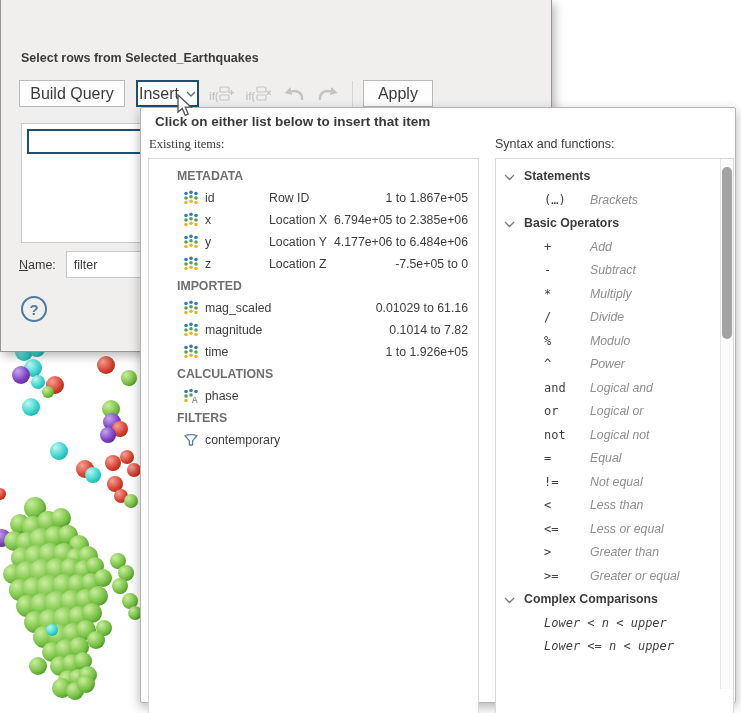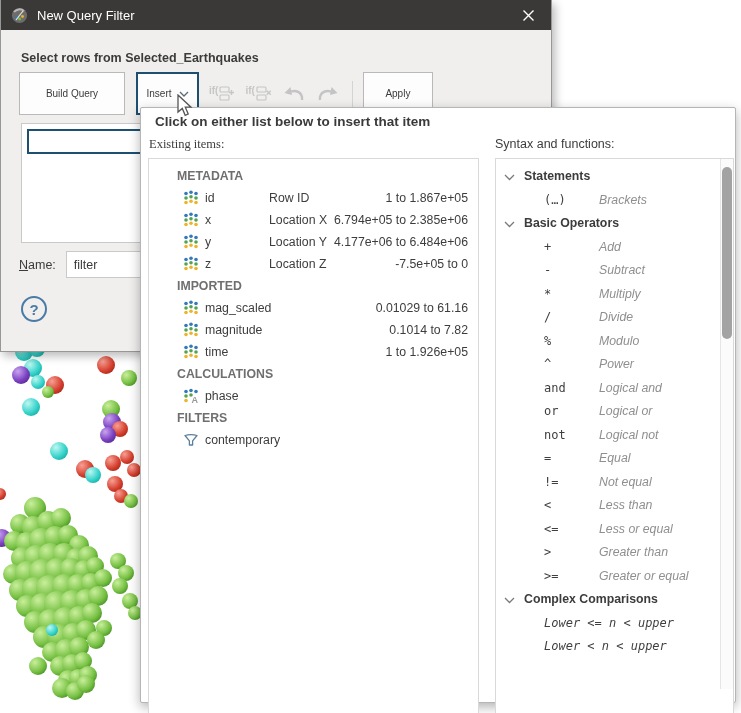--- a/index.html
+++ b/index.html
@@ -13,26 +13,26 @@
   
   .dialog { position:absolute; left:0; top:0; width:552px; height:352px;
             background:#f0efee; border:1px solid #979797; border-top:none;
             box-shadow:3px 4px 9px rgba(0,0,0,.28); z-index:10; }
   .titlebar { height:30px; background:#3b3937; display:flex; align-items:center; padding:0 10px; }
   .titlebar-title { color:#ffffff; font-size:13px; margin-left:9px; }
   .close-btn { margin-left:auto; width:26px; height:22px; display:flex; align-items:center; justify-content:center; cursor:default; }
   .dlg-subtitle { position:absolute; left:20px; top:51px; font-size:12.5px; font-weight:bold; color:#3b3b3b; }
 
   .toolbar { position:absolute; left:18px; top:80px; height:27px; display:flex; align-items:center; }
-  .btn { height:43px; background:#fdfdfd; border:1px solid #b9b9b9; font-size:10px; color:#3b3b3b;
+  .btn { height:27px; background:#fdfdfd; border:1px solid #b9b9b9; font-size:16px; color:#3b3b3b;
          display:flex; align-items:center; justify-content:center; font-family:"Liberation Sans",sans-serif; }
   .btn-build { width:106px; }
   .btn-insert { width:63px; margin-left:11px; border:2px solid #1d4f71; gap:7px; }
   .btn-apply { width:70px; margin-left:10px; }
-  .tbicon { display:flex; align-items:flex-start; margin-left:10px; color:#c3c3c3; }
+  .tbicon { display:flex; align-items:flex-end; margin-left:10px; color:#c3c3c3; }
   .tbicon .if-txt { font-size:10px; font-weight:bold; color:#c6c6c6; margin-right:1px; }
   .tb-divider { width:1px; height:26px; background:#d4d4d4; margin-left:12px; }
 
   .editor-box { position:absolute; left:20px; top:123px; width:512px; height:120px;
                 background:#ffffff; border:1px solid #c9c9c9; }
   .editor-line { position:absolute; left:5px; top:5px; width:498px; height:25px;
                  border:2px solid #1d4f71; background:#ffffff; font-size:12.5px; padding:0 4px;
                  font-family:"Liberation Sans",sans-serif; outline:none; }
   .name-row { position:absolute; left:18px; top:251px; display:flex; align-items:center; }
   .name-label { font-size:12.5px; color:#3b3b3b; margin-right:10px; }
@@ -59,21 +59,21 @@
   .row-l .item-icon { position:absolute; left:34px; top:3px; width:16px; height:16px; }
   .row-l .item-name { position:absolute; left:56px; }
   .row-l .item-desc { position:absolute; left:120px; }
   .row-l .item-range { position:absolute; right:10px; }
 
   .row-r { position:relative; height:23.5px; line-height:23.5px; font-size:12.3px; }
   .row-r .chev { position:absolute; left:8px; top:9px; }
   .row-r .sec { position:absolute; left:28px; font-weight:bold; color:#3c3c3c; }
   .row-r .code { position:absolute; left:48px; font-family:"DejaVu Sans Mono",monospace; font-size:12px; color:#3f3f3f; }
   .row-r .code.em { font-style:italic; }
-  .row-r .desc { position:absolute; left:103px; font-style:italic; color:#8f8f8f; }
+  .row-r .desc { position:absolute; left:94px; font-style:italic; color:#8f8f8f; }
 
   .scrollbar { position:absolute; right:0; top:0; width:13px; height:530px; background:#fbfbfb; border-left:1px solid #e5e5e5; }
   .scroll-thumb { position:absolute; left:1px; top:8px; width:10px; height:172px; background:#a3a3a3; border-radius:5px; }
 
   .cursor { position:absolute; left:177px; top:94px; z-index:30; }
 </style>
 </head>
 <body>
 
 <div class="stage">
@@ -167,36 +167,20 @@
       <div class="sphere" style="left: 58px; top: 670px; width: 20px; height: 20px; background: radial-gradient(circle at 33% 30%, rgb(201, 239, 155), rgb(118, 192, 67) 55%, rgb(47, 122, 22) 95%);"></div>
       <div class="sphere" style="left: 69px; top: 669px; width: 18px; height: 18px; background: radial-gradient(circle at 33% 30%, rgb(201, 239, 155), rgb(118, 192, 67) 55%, rgb(47, 122, 22) 95%);"></div>
       <div class="sphere" style="left: 79px; top: 666px; width: 18px; height: 18px; background: radial-gradient(circle at 33% 30%, rgb(201, 239, 155), rgb(118, 192, 67) 55%, rgb(47, 122, 22) 95%);"></div>
       <div class="sphere" style="left: 29px; top: 657px; width: 18px; height: 18px; background: radial-gradient(circle at 33% 30%, rgb(201, 239, 155), rgb(118, 192, 67) 55%, rgb(47, 122, 22) 95%);"></div>
       <div class="sphere" style="left: 52px; top: 678px; width: 20px; height: 20px; background: radial-gradient(circle at 33% 30%, rgb(201, 239, 155), rgb(118, 192, 67) 55%, rgb(47, 122, 22) 95%);"></div>
       <div class="sphere" style="left: 66px; top: 682px; width: 18px; height: 18px; background: radial-gradient(circle at 33% 30%, rgb(201, 239, 155), rgb(118, 192, 67) 55%, rgb(47, 122, 22) 95%);"></div>
       <div class="sphere" style="left: 77px; top: 675px; width: 18px; height: 18px; background: radial-gradient(circle at 33% 30%, rgb(201, 239, 155), rgb(118, 192, 67) 55%, rgb(47, 122, 22) 95%);"></div>
     </div>
 
   <div class="dialog">
-    <div class="titlebar">
-      <svg width="17" height="17" viewBox="0 0 17 17">
-        <circle cx="8.5" cy="8.5" r="7.6" fill="#6e6c6a"></circle>
-        <path d="M3 5 A7 7 0 0 1 13 4" stroke="#b9b7b5" stroke-width="2" fill="none"></path>
-        <circle cx="5.5" cy="10.5" r="1.4" fill="#3579b8"></circle>
-        <circle cx="8.6" cy="12" r="1.4" fill="#76c043"></circle>
-        <circle cx="11.5" cy="9.5" r="1.4" fill="#ecb42a"></circle>
-        <path d="M12 4 L5 13" stroke="#e8e8e8" stroke-width="1.2"></path>
-      </svg>
-      <span class="titlebar-title">New Query Filter</span>
-      <span class="close-btn">
-        <svg width="13" height="13" viewBox="0 0 13 13">
-          <path d="M1.5 1.5 L11.5 11.5 M11.5 1.5 L1.5 11.5" stroke="#ffffff" stroke-width="1.4"></path>
-        </svg>
-      </span>
-    </div>
 
     <div class="dlg-subtitle">Select rows from Selected_Earthquakes</div>
 
     <div class="toolbar">
       <button class="btn btn-build">Build Query</button>
       <button class="btn btn-insert">
         <span>Insert</span>
         <svg width="10" height="6" viewBox="0 0 10 6">
           <polyline points="1,1 5,5 9,1" fill="none" stroke="#5a6b7a" stroke-width="1.3"></polyline>
         </svg>
@@ -469,24 +453,24 @@
           <span class="code">&gt;=</span>
           <span class="desc">Greater or equal</span>
         </div>
         <div class="row-r">
           <svg class="chev" width="11" height="7" viewBox="0 0 11 7">
             <polyline points="1,1 5.5,5.5 10,1" fill="none" stroke="#7a7a7a" stroke-width="1.3"></polyline>
           </svg>
           <span class="sec">Complex Comparisons</span>
         </div>
         <div class="row-r">
+          <span class="code em">Lower &lt; n &lt; upper</span>
+        </div>
+        <div class="row-r">
           <span class="code em">Lower &lt;= n &lt; upper</span>
-        </div>
-        <div class="row-r">
-          <span class="code em">Lower &lt; n &lt; upper</span>
         </div>
         <div class="scrollbar">
         <div class="scroll-thumb"></div>
       </div>
     </div>
   </div>
 
   <svg class="cursor" width="17" height="23" viewBox="0 0 17 23">
     <polygon points="1,1 1,18 5.3,14.4 8.2,21.3 11.2,20 8.3,13.2 14,13.2" fill="#ffffff" stroke="#555555" stroke-width="1.3"></polygon>
   </svg>

